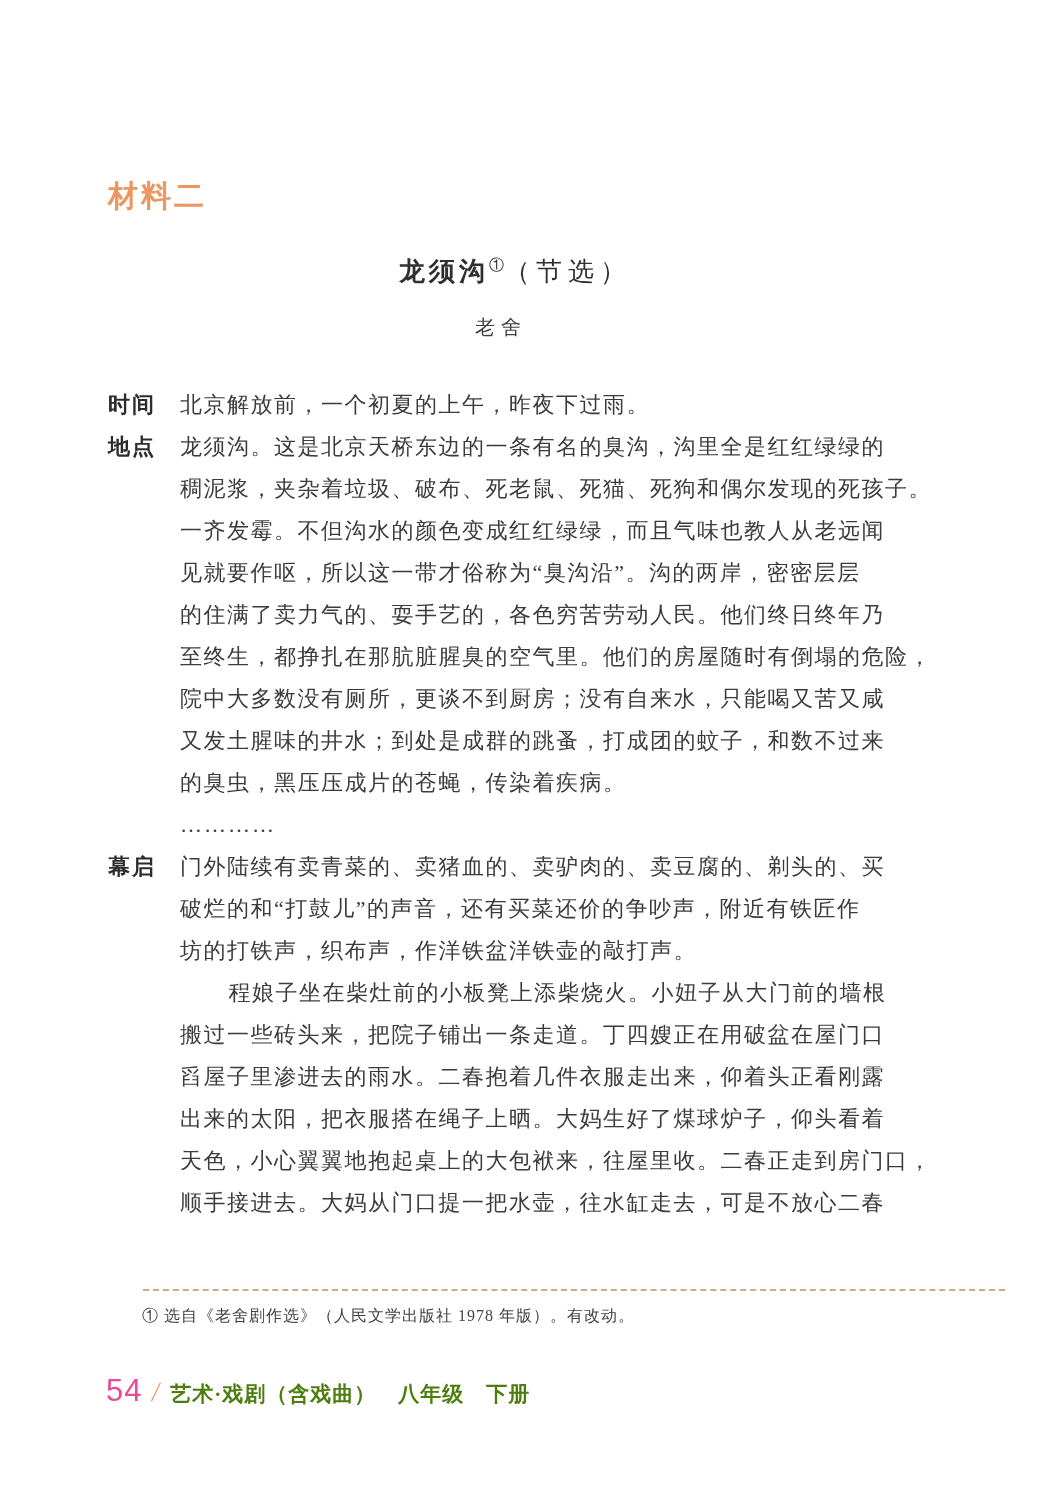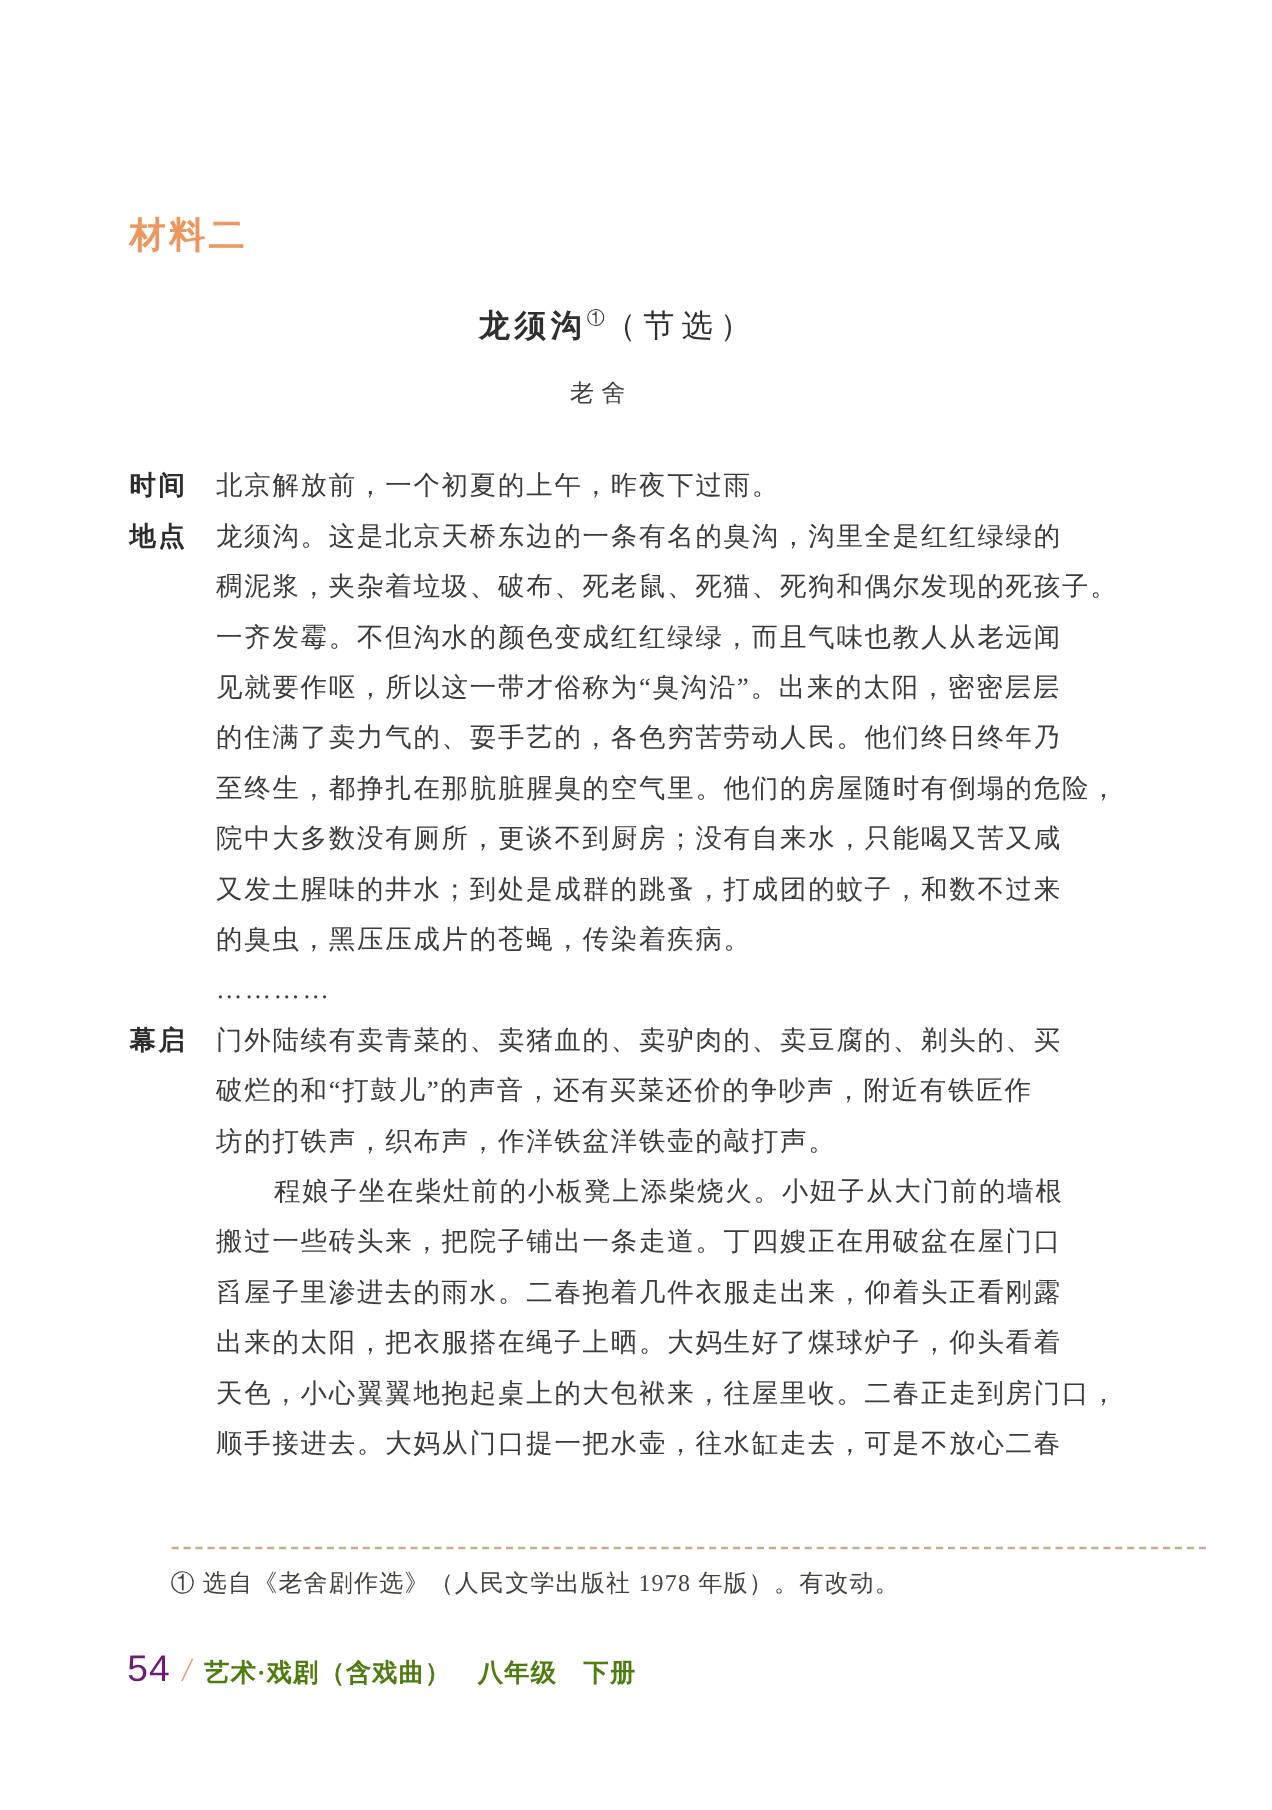--- a/index.html
+++ b/index.html
@@ -99,38 +99,38 @@
     top: 1289px;
     width: 862px;
     border-top: 2px dashed #cdab84;
     height: 0;
   }
   .footnote {
     position: absolute;
     left: 142px;
     top: 1306px;
     width: 862px;
-    font-size: 20px;
+    font-size: 16px;
     letter-spacing: 1px;
     color: #46413c;
   }
 
   
   .footer {
     position: absolute;
     left: 106px;
     top: 1373px;
     display: flex;
     align-items: baseline;
     gap: 8px;
   }
   .footer .page-num {
     font-family: "Liberation Sans", "DejaVu Sans", sans-serif;
     font-size: 31px;
-    color: #701a75;
+    color: #ec4899;
     letter-spacing: 1px;
   }
   .footer .slash {
     font-size: 28px;
     color: #eb9c68;
     transform: skewX(-8deg);
     margin: 0 2px;
   }
   .footer .book-title {
     font-size: 21px;
@@ -160,21 +160,21 @@
           <div class="line">北京解放前，一个初夏的上午，昨夜下过雨。</div>
         </div>
     </div>
 
     <div class="row">
       <span class="label">地点</span>
       <div class="lines">
           <div class="line">龙须沟。这是北京天桥东边的一条有名的臭沟，沟里全是红红绿绿的</div>
           <div class="line">稠泥浆，夹杂着垃圾、破布、死老鼠、死猫、死狗和偶尔发现的死孩子。</div>
           <div class="line">一齐发霉。不但沟水的颜色变成红红绿绿，而且气味也教人从老远闻</div>
-          <div class="line">见就要作呕，所以这一带才俗称为“臭沟沿”。出来的太阳，密密层层</div>
+          <div class="line">见就要作呕，所以这一带才俗称为“臭沟沿”。沟的两岸，密密层层</div>
           <div class="line">的住满了卖力气的、耍手艺的，各色穷苦劳动人民。他们终日终年乃</div>
           <div class="line">至终生，都挣扎在那肮脏腥臭的空气里。他们的房屋随时有倒塌的危险，</div>
           <div class="line">院中大多数没有厕所，更谈不到厨房；没有自来水，只能喝又苦又咸</div>
           <div class="line">又发土腥味的井水；到处是成群的跳蚤，打成团的蚊子，和数不过来</div>
           <div class="line">的臭虫，黑压压成片的苍蝇，传染着疾病。</div>
         </div>
     </div>
 
     <div class="ellipsis-row">…………</div>
 

